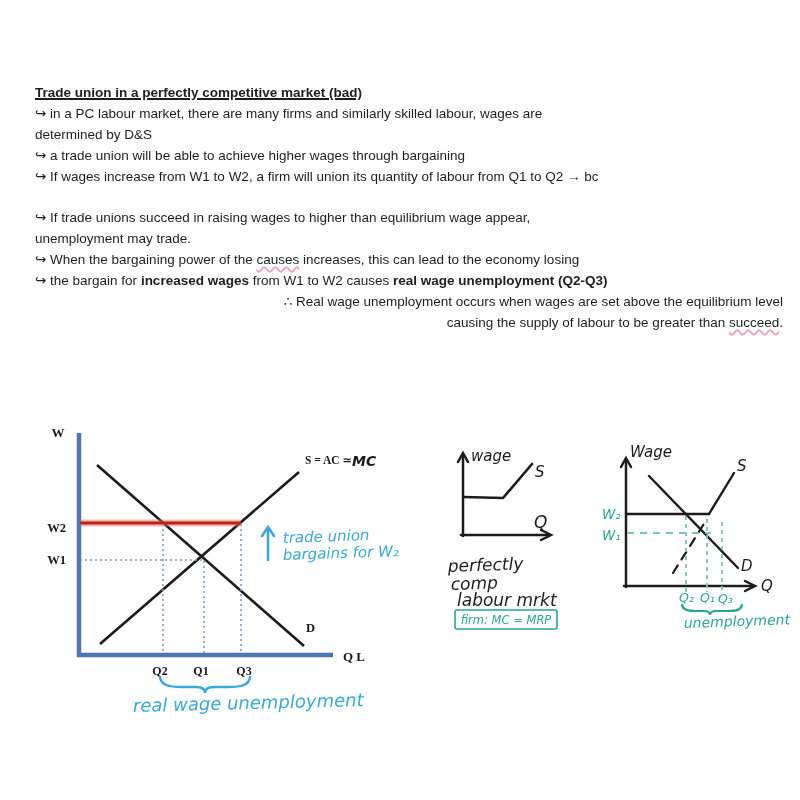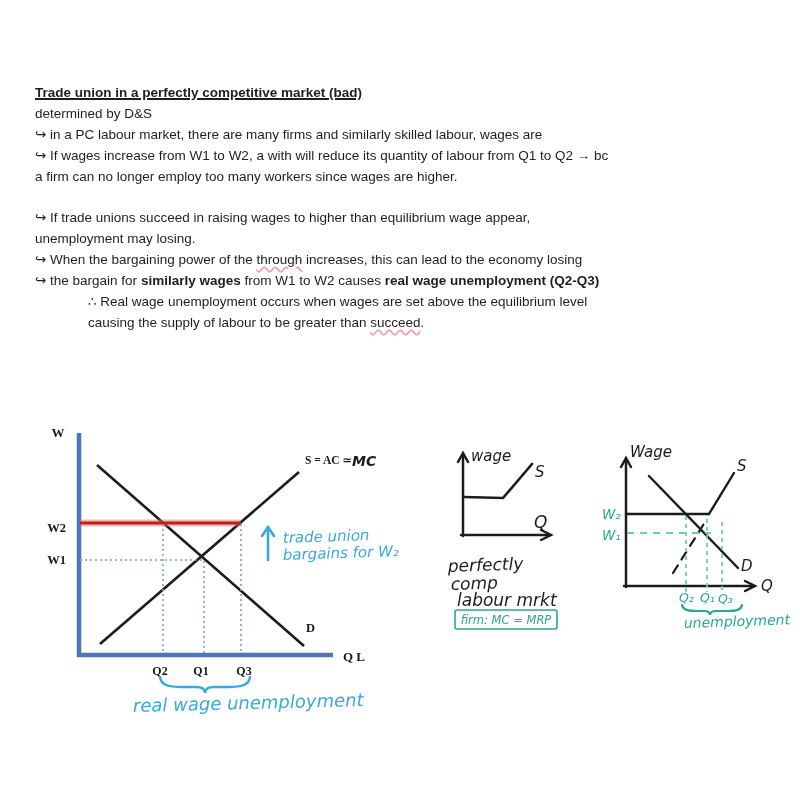--- a/index.html
+++ b/index.html
@@ -2,44 +2,44 @@
 <html><head>
 <meta charset="utf-8">
 <style>
   html,body{margin:0;padding:0;background:#ffffff;width:800px;height:800px;overflow:hidden;}
   body{font-family:"Liberation Sans","DejaVu Sans",sans-serif;color:#1e1e1e;}
   .page{position:relative;width:800px;height:732px;background:#fff;}
   .notes{position:absolute;left:35px;top:83px;width:748px;font-size:13.5px;line-height:20.9px;}
   .title{font-weight:bold;text-decoration:underline;text-decoration-thickness:1.5px;}
   .line{white-space:nowrap;}
   .spacer{height:20.9px;}
-  .indent{padding-left:53px;}
+  .indent{padding-left:53px;text-align:right;}
   .b{font-weight:bold;}
   .pink{text-decoration:underline;text-decoration-style:wavy;text-decoration-color:#f0a3b6;text-decoration-thickness:2px;text-underline-offset:2px;}
   svg{position:absolute;left:0;top:0;}
   .serifb{font-family:"Liberation Serif","DejaVu Serif",serif;font-weight:bold;fill:#17181c;}
   .hand{font-family:"DejaVu Sans",sans-serif;font-style:italic;}
   .hand-black{fill:#1c1c1c;}
 </style>
 </head>
 <body>
 
 <div class="page">
 
   <div class="notes">
     <div class="line title">Trade union in a perfectly competitive market (bad)</div>
+    <div class="line">↪ in a PC labour market, there are many firms and similarly skilled labour, wages are</div>
     <div class="line">determined by D&amp;S</div>
-    <div class="line">↪ in a PC labour market, there are many firms and similarly skilled labour, wages are</div>
-    <div class="line">↪ If wages increase from W1 to W2, a with will reduce its quantity of labour from Q1 to Q2 → bc</div>
-    <div class="line">a firm can no longer employ too many workers since wages are higher.</div>
+    <div class="line">↪ a trade union will be able to achieve higher wages through bargaining</div>
+    <div class="line">↪ If wages increase from W1 to W2, a firm will union its quantity of labour from Q1 to Q2 → bc</div>
     <div class="spacer"></div>
     <div class="line">↪ If trade unions succeed in raising wages to higher than equilibrium wage appear,</div>
-    <div class="line">unemployment may losing.</div>
-    <div class="line"><span>↪ When the bargaining power of the </span><span class="pink">through</span><span> increases, this can lead to the economy losing</span></div>
-    <div class="line"><span>↪ the bargain for </span><span class="b">similarly wages</span><span> from W1 to W2 causes </span><span class="b">real wage unemployment (Q2-Q3)</span></div>
+    <div class="line">unemployment may trade.</div>
+    <div class="line"><span>↪ When the bargaining power of the </span><span class="pink">causes</span><span> increases, this can lead to the economy losing</span></div>
+    <div class="line"><span>↪ the bargain for </span><span class="b">increased wages</span><span> from W1 to W2 causes </span><span class="b">real wage unemployment (Q2-Q3)</span></div>
     <div class="line indent">∴ Real wage unemployment occurs when wages are set above the equilibrium level</div>
     <div class="line indent"><span>causing the supply of labour to be greater than </span><span class="pink">succeed</span><span>.</span></div>
   </div>
 
   <svg width="800" height="800" viewBox="0 0 800 800">
 
     <g>
       <line x1="79" y1="433" x2="79" y2="657" stroke="#4d76b3" stroke-width="4.5"></line>
       <line x1="77" y1="655" x2="333" y2="655" stroke="#4d76b3" stroke-width="4.5"></line>
       <text x="58" y="437" text-anchor="middle" class="serifb" font-size="13">W</text>

